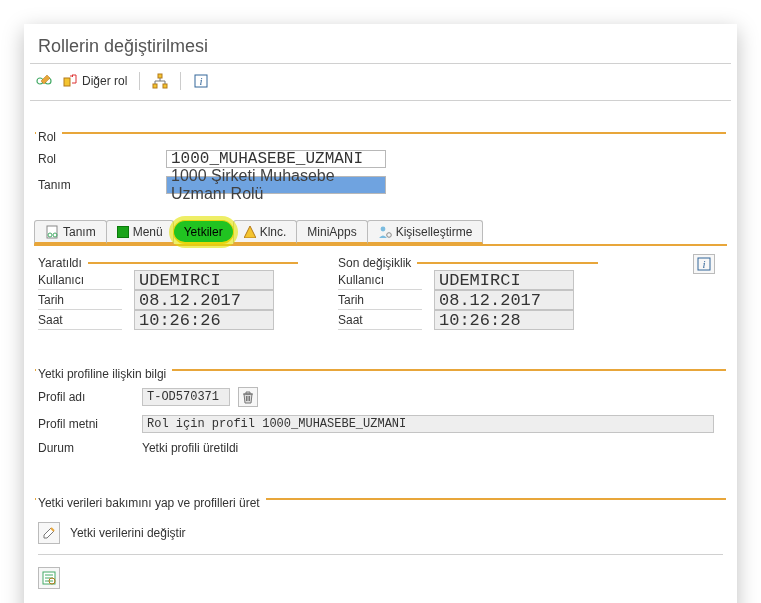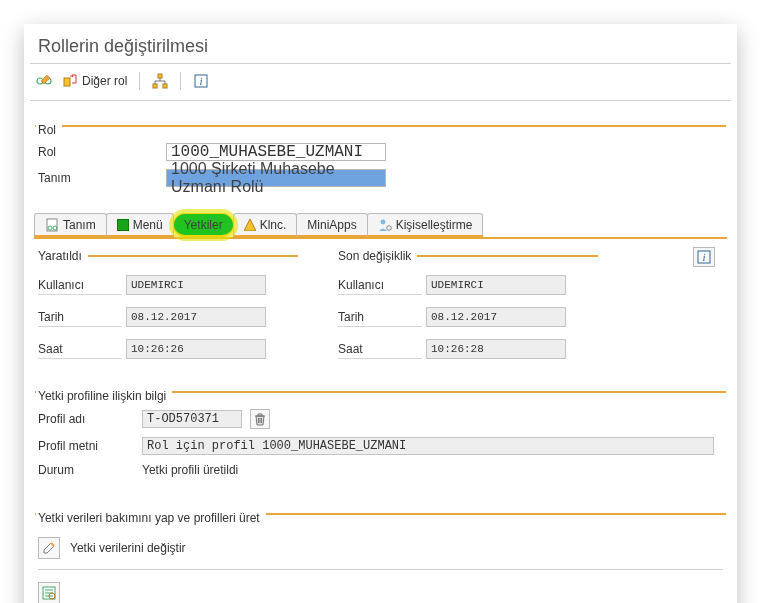--- a/index.html
+++ b/index.html
@@ -52,21 +52,21 @@
     display: inline-block;
     width: 16px;
     height: 16px;
     vertical-align: middle;
   }
   .content {
     padding: 0 6px 12px;
   }
   .group {
     position: relative;
-    margin-top: 16px;
+    margin-top: 23px;
     padding: 6px 8px 10px;
   }
   .group::before {
     content: "";
     position: absolute;
     top: 8px;
     left: 5px;
     right: 5px;
     border-top: 2px solid #e8a63a;
   }
@@ -126,21 +126,21 @@
     height: 24px;
     margin-right: -1px;
   }
   .tab-ind {
     width: 12px;
     height: 12px;
     display: inline-block;
   }
   .tab.active {
     background: #21c321;
-    color: #404040;
+    color: #000000;
     border-color: #e8d60a;
     box-shadow: 0 0 0 4px rgba(227,226,0,0.6);
     border-radius: 14px;
     z-index: 2;
     justify-content: flex-end;
   }
   .tab-underline {
     border-bottom: 2px solid #e8a63a;
     margin: 0 4px;
   }
@@ -166,40 +166,40 @@
   .sub-title {
     position: relative;
     display: inline-block;
     background: #fff;
     padding: 0 6px 0 0;
     z-index: 1;
   }
   .kv-row {
     display: flex;
     align-items: center;
-    gap: 4px;
-    margin-top: 12px;
+    gap: 12px;
+    margin-top: 0;
   }
   .kv-row .k {
     width: 84px;
     border-bottom: 1px solid #d6d6d6;
     height: 20px;
     display: flex;
     align-items: center;
   }
   .kv-row .v {
     width: 140px;
     height: 20px;
     background: #eee;
     border: 1px solid #c4c4c4;
     display: flex;
     align-items: center;
     padding: 0 4px;
     font-family: "Courier New", monospace;
-    font-size: 11px;
+    font-size: 17px;
   }
   .info-icon-box {
     border: 1px solid #bbb;
     width: 22px;
     height: 20px;
     display: flex;
     align-items: center;
     justify-content: center;
     background: #f7f7f7;
     cursor: pointer;
@@ -393,21 +393,21 @@
               <text x="8" y="12" text-anchor="middle" font-family="serif" font-style="italic" font-size="11" fill="#369">i</text>
             </svg>
         </span>
       </div>
     </div>
 
     <div class="group profile-group wide-group">
       <span class="group-title">Yetki profiline ilişkin bilgi</span>
       <div class="fields-row">
         <span class="label">Profil adı</span>
-        <span class="profile-value" style="width:100px">T-OD570371</span>
+        <span class="profile-value" style="width:88px">T-OD570371</span>
         <span class="trash-btn">
           <span class="icon">
             <svg viewBox="0 0 16 16">
                 <path d="M4 5 L12 5 L11 14 L5 14 Z" fill="#ddd" stroke="#777"></path>
                 <path d="M3 5 L13 5 M6 3 L10 3 L10 5 L6 5 Z" stroke="#777" fill="#ddd"></path>
                 <path d="M6.5 7 L6.5 12 M8 7 L8 12 M9.5 7 L9.5 12" stroke="#777"></path>
               </svg>
           </span>
         </span>
       </div>

